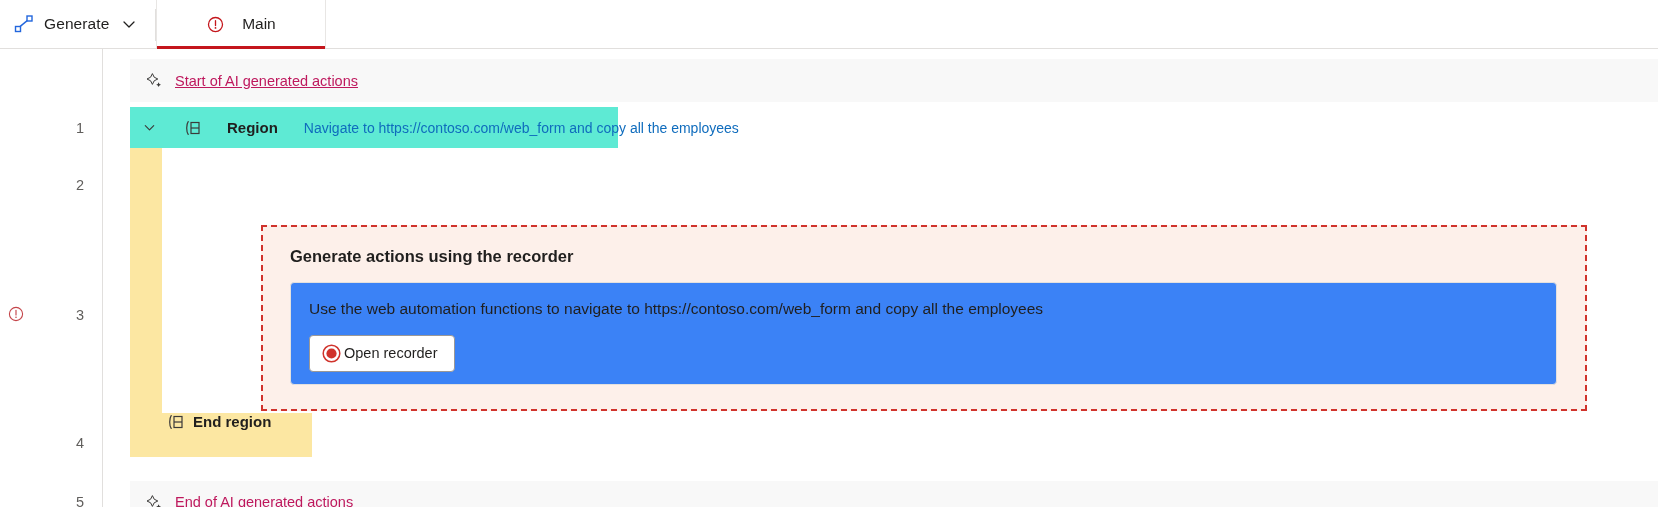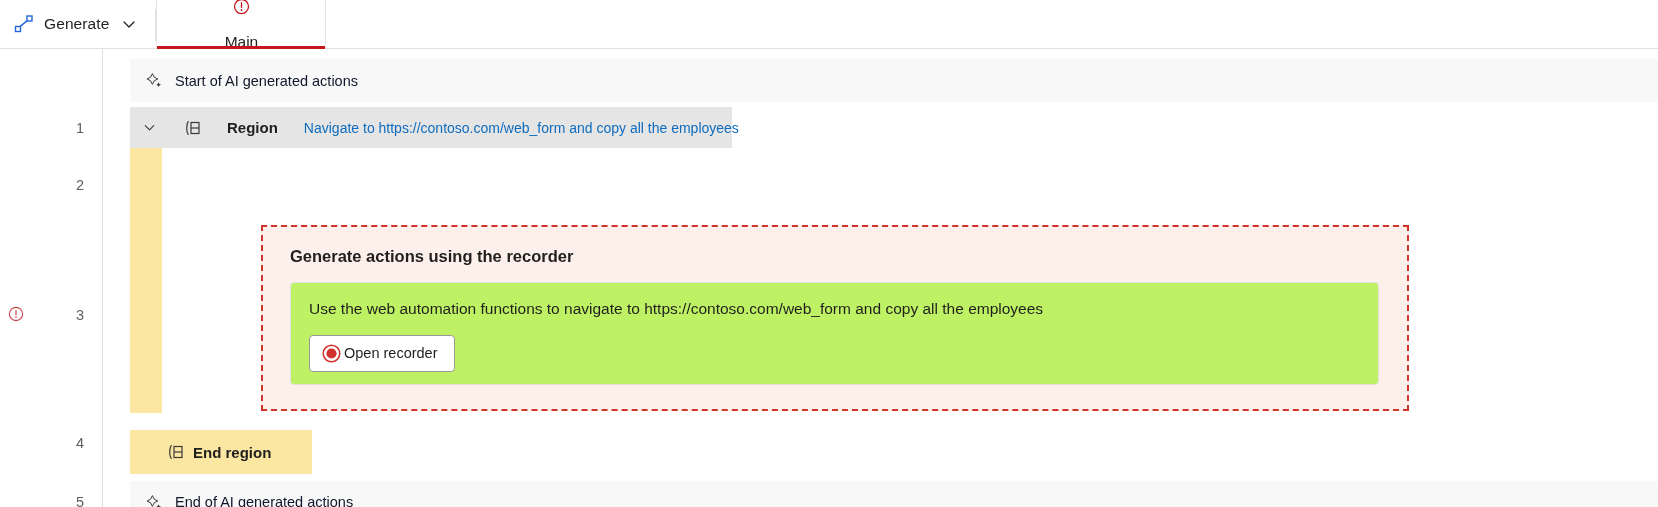--- a/index.html
+++ b/index.html
@@ -70,21 +70,20 @@
     justify-content: center;
     gap: 9px;
     min-width: 170px;
     padding: 0 34px;
     height: 100%;
     box-sizing: border-box;
     cursor: pointer;
     background: #ffffff;
     border-left: 1px solid #e8e6e4;
     border-right: 1px solid #e8e6e4;
-    flex-direction: column;
   }
   .tab.active::after {
     content: "";
     position: absolute;
     left: 0;
     right: 0;
     bottom: -1px;
     height: 3px;
     background: #c4161c;
   }
@@ -146,21 +145,22 @@
     right: 0;
     background: #f8f8f8;
     display: flex;
     align-items: center;
     gap: 12px;
     padding-left: 16px;
     box-sizing: border-box;
   }
   .act-label {
     font-size: 14.5px;
-    color: #0f172a;
+    color: #be185d;
+    text-decoration: underline;
   }
   .sparkle {
     width: 17px;
     height: 17px;
     display: block;
     flex: none;
   }
 
   
   .region-wrap {
@@ -175,23 +175,23 @@
     left: 0;
     top: 0;
     width: 32px;
     height: 100%;
     background: #fce7a2;
   }
   .region-head {
     position: absolute;
     left: 0;
     top: 0;
-    width: 602px;
+    width: 488px;
     height: 41px;
-    background: #e5e5e5;
+    background: #5eead4;
     display: flex;
     align-items: center;
     gap: 26px;
     padding-left: 12px;
     box-sizing: border-box;
   }
   .region-chev {
     width: 15px;
     height: 15px;
     display: block;
@@ -212,57 +212,57 @@
   }
   .region-desc {
     font-size: 14px;
     color: #0f6cbd;
     white-space: nowrap;
   }
 
   .endregion {
     position: absolute;
     left: 26px;
-    top: 381px;
+    top: 364px;
     width: 182px;
     height: 44px;
     background: #fce7a2;
     display: flex;
-    align-items: center;
+    align-items: flex-start;
     gap: 9px;
     padding-left: 36px;
     box-sizing: border-box;
   }
   .endregion-title {
     font-size: 15px;
     font-weight: bold;
     color: #201f1e;
     white-space: nowrap;
   }
 
   
   .ai-panel {
     position: absolute;
     left: 157px;
     top: 176px;
-    width: 1148px;
+    width: 1326px;
     height: 186px;
     background: #fdf0ea;
     border: 2px dashed #d0332c;
     box-sizing: border-box;
     padding: 14px 28px 20px 27px;
   }
   .ai-title {
     font-size: 16.5px;
     font-weight: bold;
     color: #201f1e;
     margin: 6px 0 16px 0;
   }
   .ai-card {
-    background: #bef264;
+    background: #3b82f6;
     border: 1px solid #e3e0de;
     border-radius: 4px;
     padding: 17px 18px 16px 18px;
     box-sizing: border-box;
     height: 103px;
   }
   .ai-instruction {
     font-size: 15.5px;
     color: #201f1e;
     margin: 0 0 16px 0;

